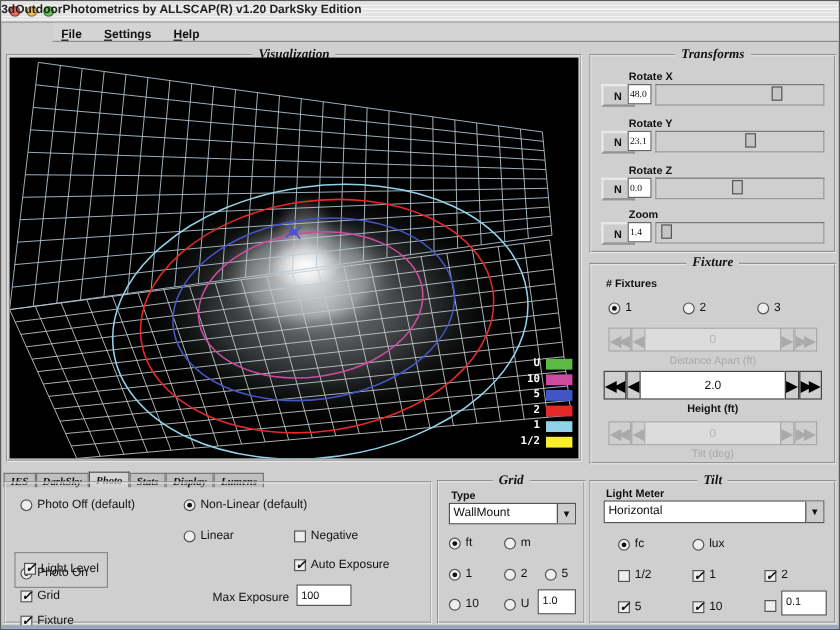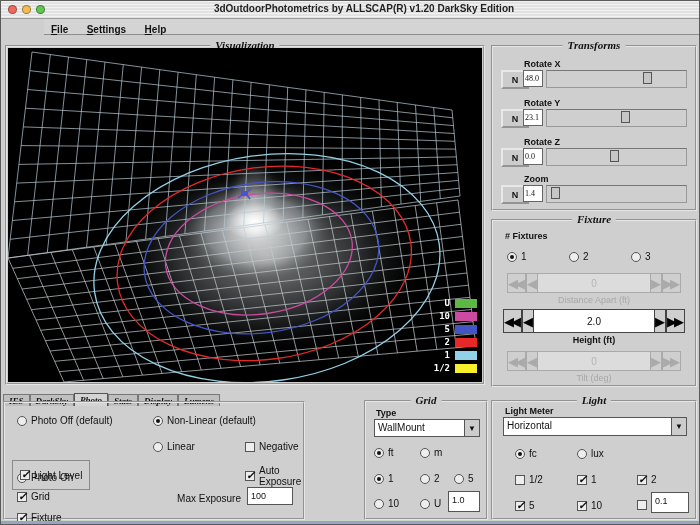--- a/index.html
+++ b/index.html
@@ -4,21 +4,21 @@
 <style>
   html,body{margin:0;padding:0;background:#555;}
   .app{position:relative;width:700px;height:525px;background:#cfcfcf;border:1px solid #5a5a5a;
        font-family:"Liberation Sans",sans-serif;overflow:hidden;box-sizing:border-box;}
   
   .titlebar{position:absolute;left:0;top:0;right:0;height:17px;
     background:repeating-linear-gradient(180deg,#f2f2f2 0 1px,#e2e2e2 1px 3px);
     border-bottom:1px solid #9a9a9a;}
   .tl{position:absolute;top:4px;width:9px;height:9px;border-radius:50%;box-sizing:border-box;border:1px solid rgba(0,0,0,.35);}
   .tl.red{left:7px;background:#ee6a5e;} .tl.yel{left:21px;background:#f5bd4f;} .tl.grn{left:35px;background:#61c554;}
-  .wtitle{position:absolute;left:0;right:0;top:2px;text-align:center;font-weight:bold;font-size:10px;color:#222;margin-left:28px;}
+  .wtitle{position:absolute;left:0;right:0;top:2px;text-align:left;font-weight:bold;font-size:10px;color:#222;}
   
   .menubar{position:absolute;left:0;top:18px;right:0;height:15px;background:#d4d4d4;border-bottom:1px solid #8d8d8d;margin-left:43px;}
   .menu-item{display:inline-block;padding:1px 7px 0 7px;font-weight:bold;font-size:10px;color:#111;cursor:default;}
   
   .groupbox{position:absolute;border:2px groove #e6e6e6;box-sizing:border-box;}
   .gb-title{position:absolute;top:-8px;left:50%;transform:translateX(-50%);background:#cfcfcf;
     padding:0 5px;font-family:"Liberation Serif",serif;font-weight:bold;font-style:italic;font-size:11px;color:#111;white-space:nowrap;}
   
   .canvas{position:absolute;left:1px;top:1px;right:1px;bottom:1px;background:#000;overflow:hidden;}
   .legend{position:absolute;right:5px;bottom:6px;}
@@ -233,21 +233,21 @@
       <span class="spbtn sgl">▶</span>
       <span class="spbtn">▶▶</span>
     </div>
     <span class="splabel dis" style="top:152px;">Tilt (deg)</span>
   </div>
 
   <div class="tabstrip">
     <span class="tab">IES</span><span class="tab">DarkSky</span><span class="tab selected">Photo</span><span class="tab">Stats</span><span class="tab">Display</span><span class="tab">Lumens</span>
   </div>
 
-  <div class="groupbox" style="left:2px;top:400px;width:302px;height:119px;">
+  <div class="groupbox" style="left:2px;top:400px;width:357px;height:119px;">
     <span class="radio" style="position:absolute;left:12px;top:12px;">
         <i class="rb"></i>
         <span>Photo Off (default)</span>
       </span>
     <span class="radio sel" style="position:absolute;left:12px;top:38px;margin-top:31px;">
         <i class="rb"></i>
         <span>Photo On</span>
       </span>
 
     <span class="focusbox" style="left:7px;top:57px;"><span class="check checked">
@@ -318,21 +318,21 @@
         <span>10</span>
       </span>
     <span class="radio" style="position:absolute;left:54px;top:96px;">
         <i class="rb"></i>
         <span>U</span>
       </span>
     <div class="field" style="left:82px;top:89px;width:32px;height:21px;">1.0</div>
   </div>
 
   <div class="groupbox" style="left:490px;top:399px;width:206px;height:120px;">
-    <span class="gb-title">Light</span>
+    <span class="gb-title">Tilt</span>
     <span class="lbl" style="left:12px;top:4px;">Light Meter</span>
     <div class="combo" style="left:10px;top:15px;width:184px;height:19px;">
       <span class="combo-text">Horizontal</span>
       <span class="combo-btn">▼</span>
     </div>
     <span class="radio sel" style="position:absolute;left:22px;top:46px;">
         <i class="rb"></i>
         <span>fc</span>
       </span>
     <span class="radio" style="position:absolute;left:84px;top:46px;">

